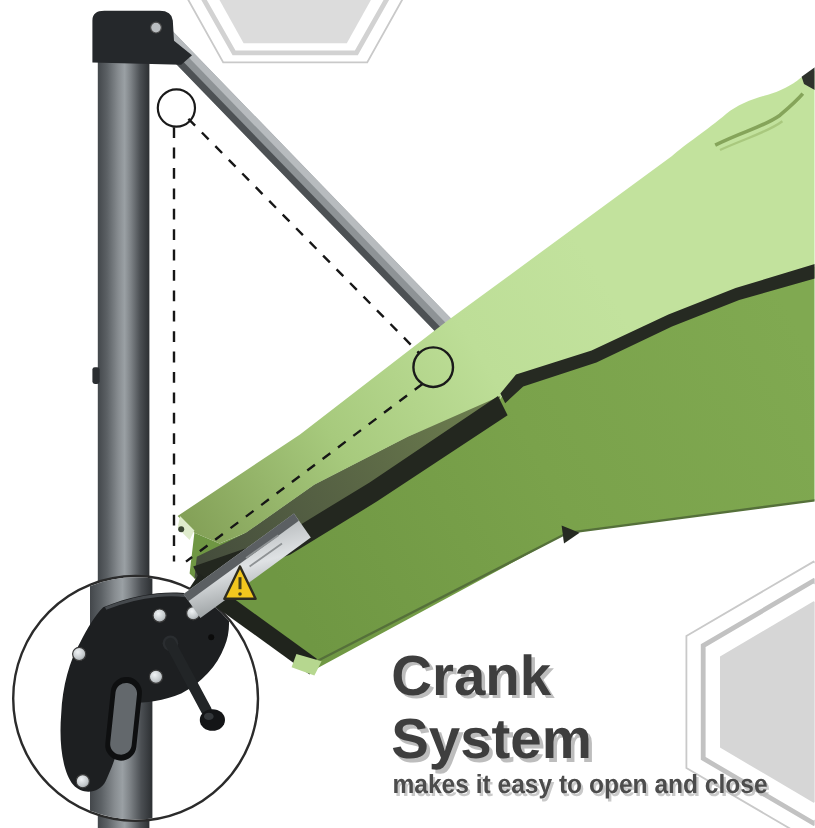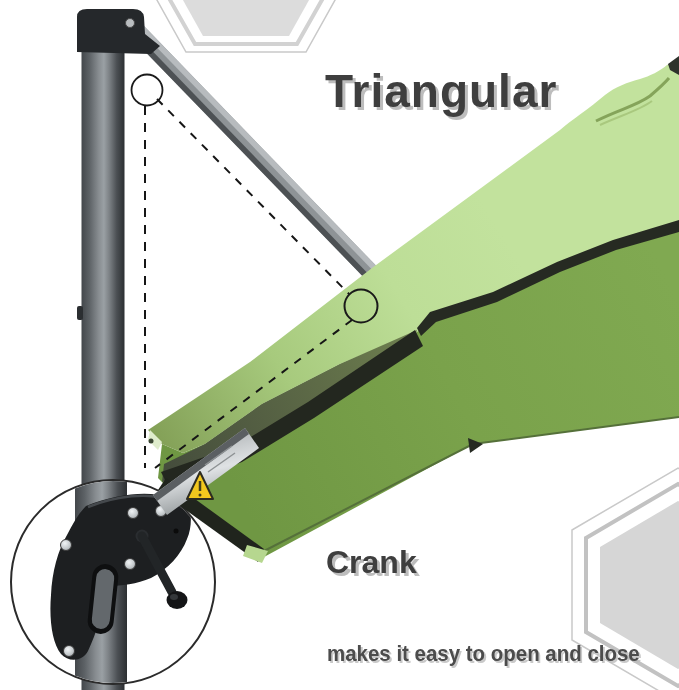--- a/index.html
+++ b/index.html
@@ -2,21 +2,21 @@
 <html><head>
 <meta charset="utf-8">
 <style>
   html,body{margin:0;padding:0;background:#fff;}
   .stage{position:relative;width:679px;height:690px;overflow:hidden;background:#fff;
          font-family:"Liberation Sans", sans-serif;}
   .stage svg{position:absolute;left:0;top:0;}
   .headline{position:absolute;font-weight:bold;color:#3e3e3e;
             text-shadow:3px 3px 0 rgba(178,178,178,.85);white-space:nowrap;}
   .h-tri{left:325px;top:66px;font-size:46px;line-height:51px;letter-spacing:1px;}
-  .h-crank{left:326px;top:536px;font-size:32px;line-height:53px;}
+  .h-crank{left:326px;top:536px;font-size:47px;line-height:53px;}
   .subline{position:absolute;left:327px;top:641px;font-weight:bold;color:#4c4c4c;
            font-size:22px;white-space:nowrap;transform:scaleX(.93);transform-origin:left top;
            text-shadow:2px 2px 0 rgba(188,188,188,.8);}
 </style>
 </head>
 <body>
 
 <div class="stage">
 
 <svg width="679" height="690" viewBox="0 0 679 690">
@@ -160,22 +160,22 @@
       <circle cx="200" cy="495" r="1.5" fill="#443f1c"></circle>
     </g>
   </g>
 
   <line x1="157" y1="99" x2="349" y2="294" stroke="#161616" stroke-width="2" stroke-dasharray="8 8"></line>
   <line x1="352" y1="320" x2="155" y2="468" stroke="#161616" stroke-width="2" stroke-dasharray="8 8"></line>
   <circle cx="361" cy="306" r="16.5" fill="none" stroke="#1a1a1a" stroke-width="2"></circle>
 </svg>
 
   <div class="headline h-tri">
-    <div>Triangular</div>
   </div>
 
   <div class="headline h-crank">
     <div>Crank</div>
+    <div>System</div>
   </div>
 
   <div class="subline">makes it easy to open and close</div>
 
 </div>
 
 </body></html>

